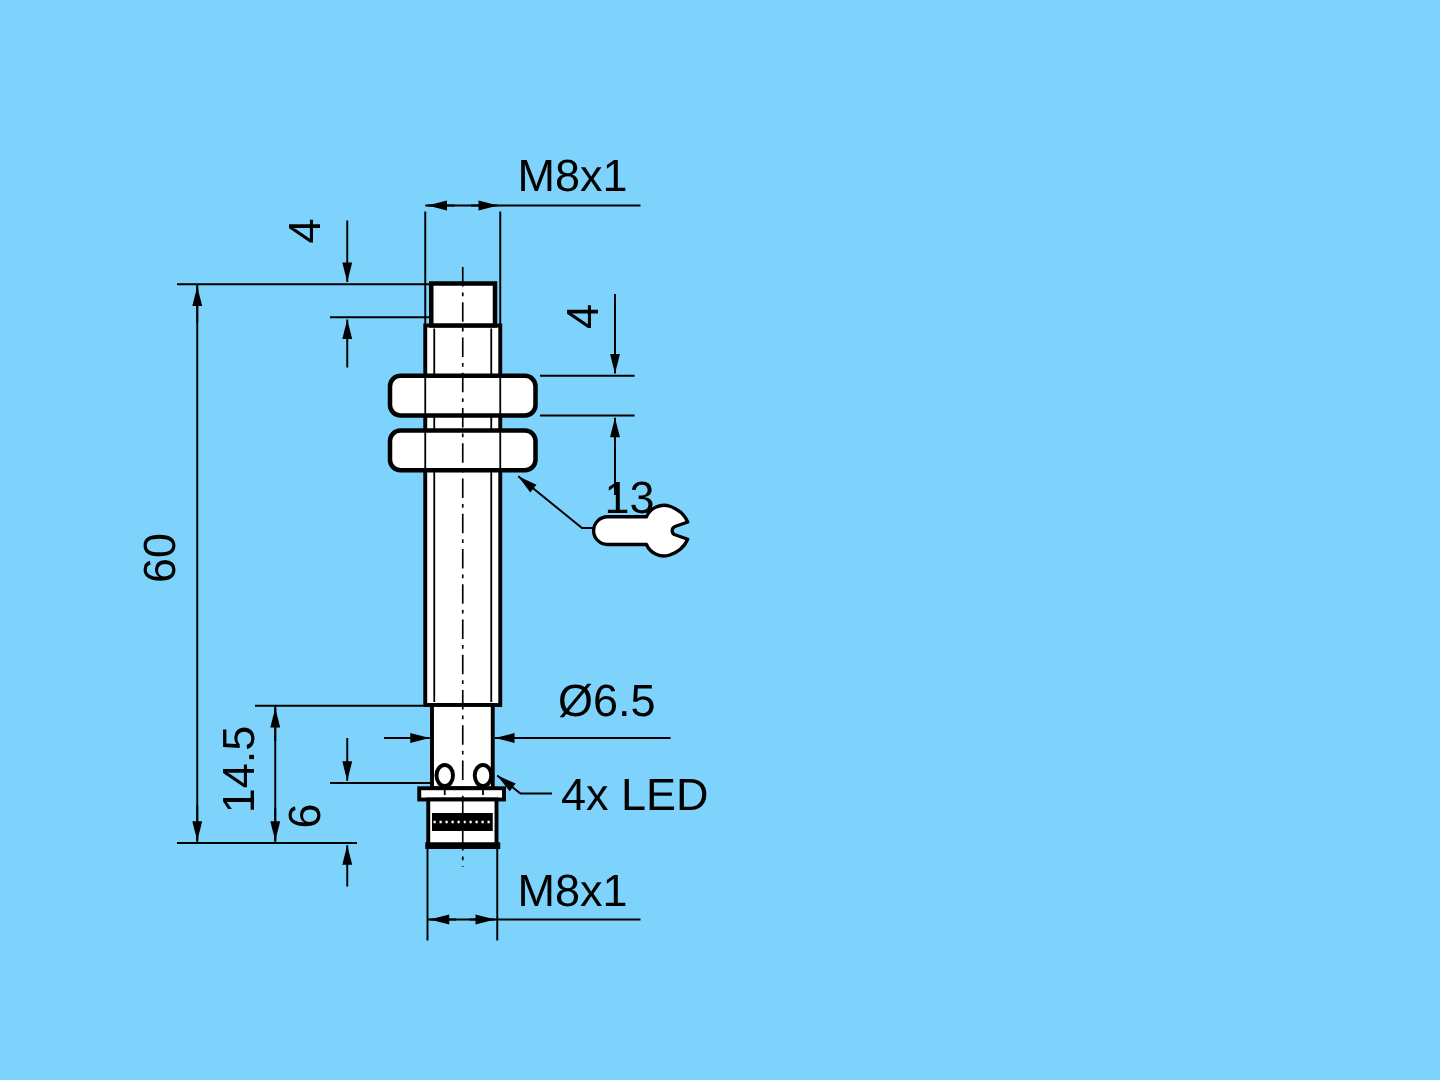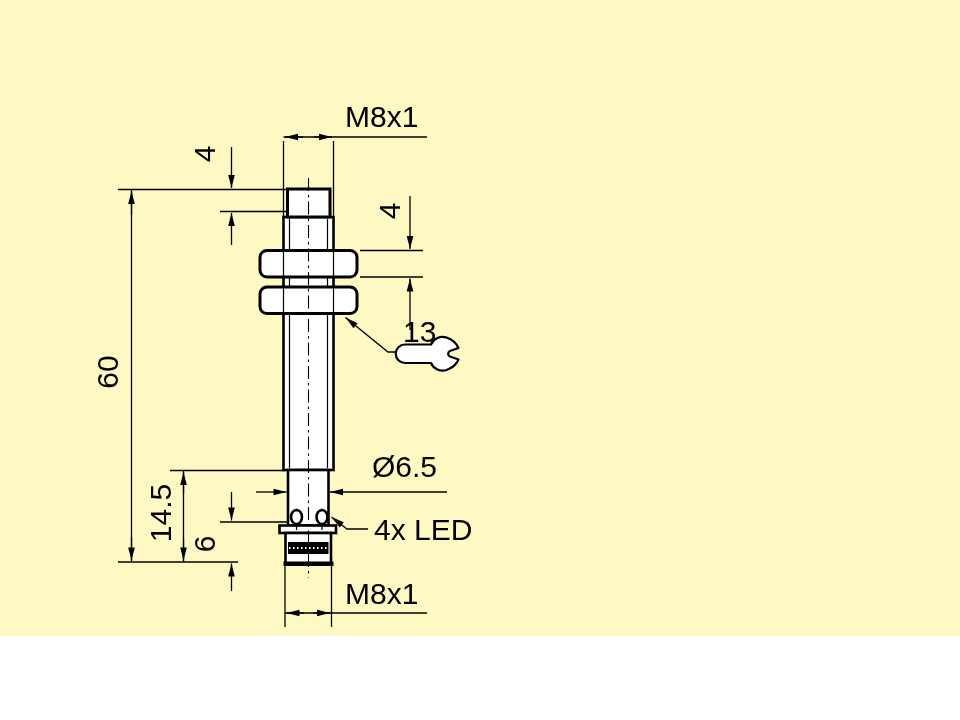--- a/index.html
+++ b/index.html
@@ -3,22 +3,22 @@
 <meta charset="utf-8">
 <style>
   html, body {
     margin: 0;
     padding: 0;
     background: #ffffff;
   }
   .canvas {
     position: relative;
     width: 960px;
-    height: 636px;
-    background: #fef9c3;
+    height: 720px;
+    background: #7dd3fc;
     overflow: hidden;
     font-family: "Liberation Sans", sans-serif;
   }
   svg { display: block; }
   .body-line   { stroke: #000; stroke-width: 2.6; fill: #fff; }
   .body-thick  { stroke: #000; stroke-width: 3;   fill: #fff; }
   .thin        { stroke: #000; stroke-width: 1.3; fill: none; }
   .inner       { stroke: #000; stroke-width: 1.2; fill: none; }
   .center-line { stroke: #000; stroke-width: 1.1; fill: none;
                  stroke-dasharray: 13 4 2.5 4; }

